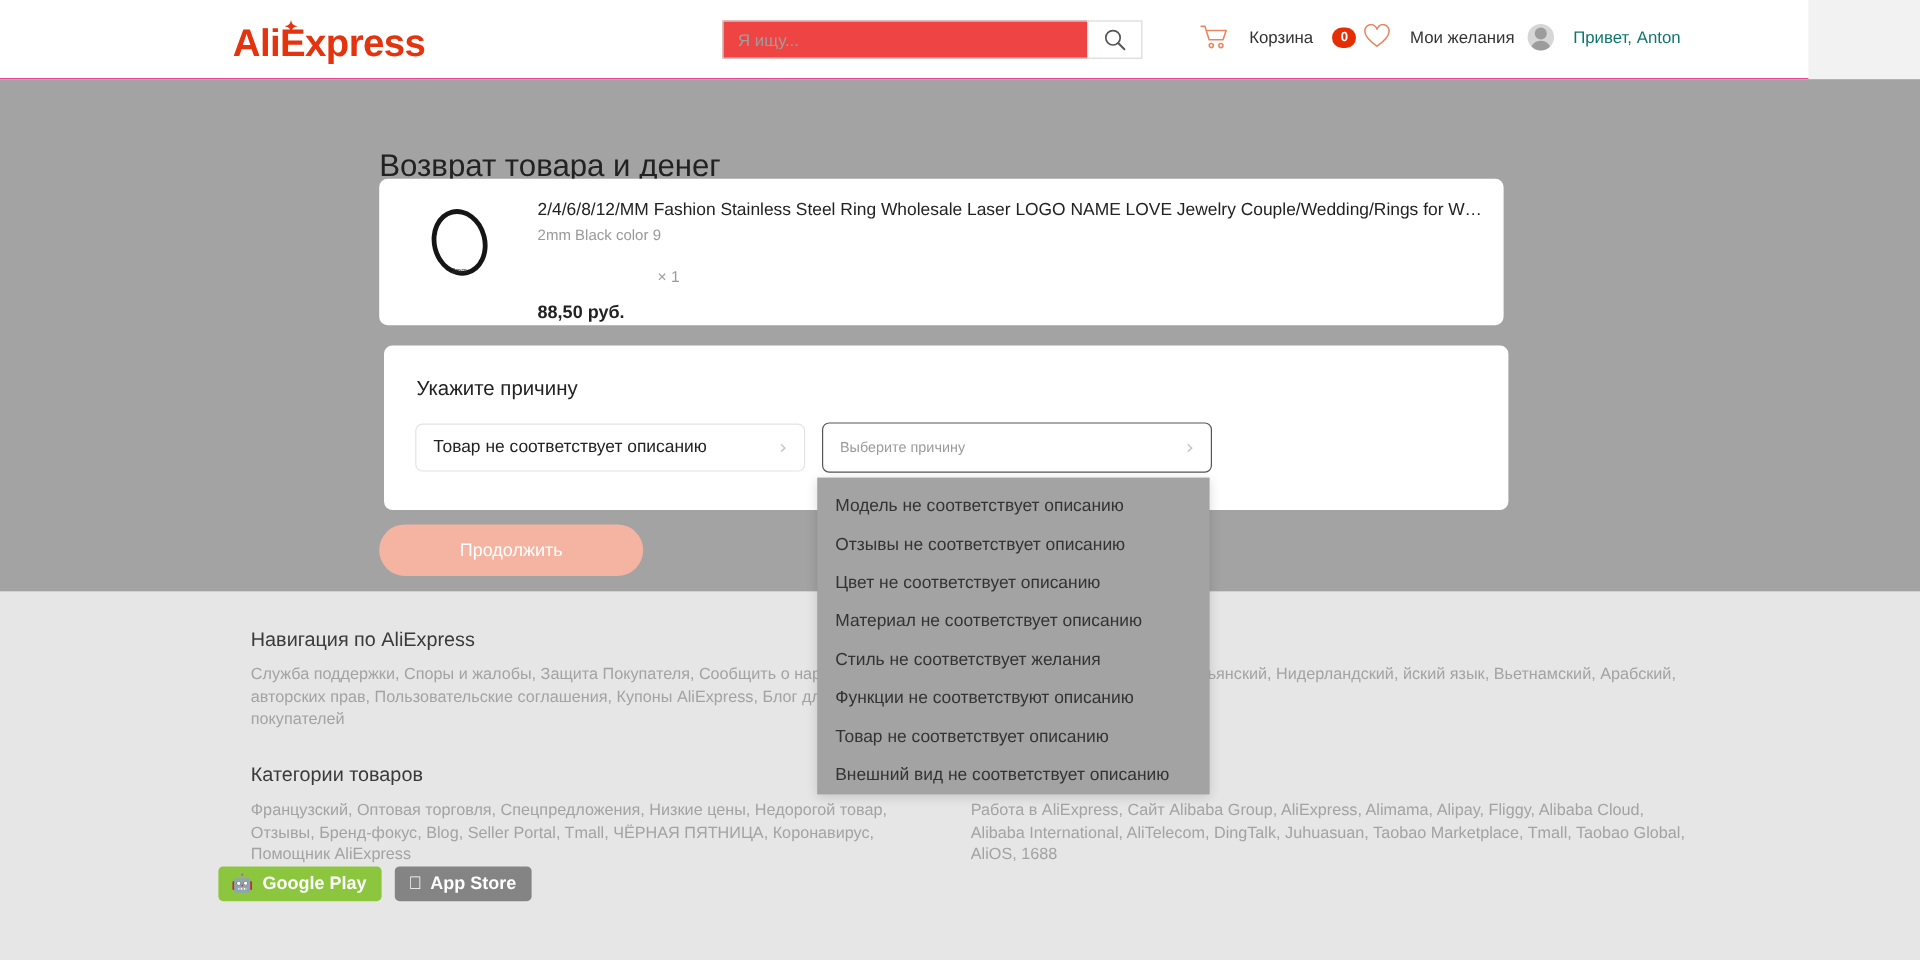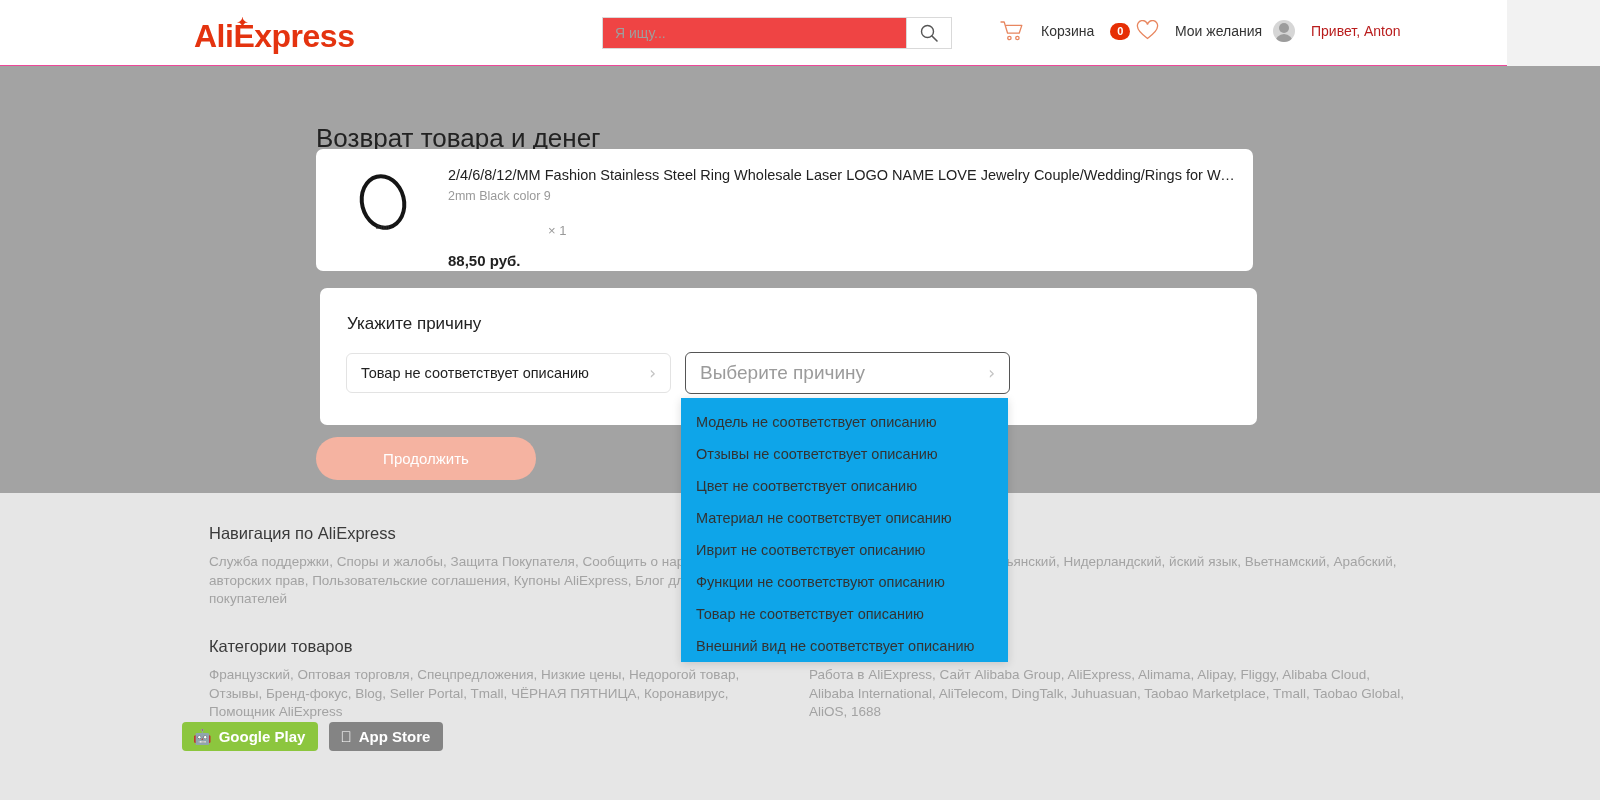--- a/index.html
+++ b/index.html
@@ -70,21 +70,21 @@
     flex: none;
   }
   .avatar:before {
     content: ""; position: absolute; left: 6px; top: 3px;
     width: 10px; height: 10px; border-radius: 50%; background: #9c9c9c;
   }
   .avatar:after {
     content: ""; position: absolute; left: 2px; top: 14px;
     width: 18px; height: 14px; border-radius: 9px 9px 0 0; background: #9c9c9c;
   }
-  .greeting { color: #b91c1c; font-size: 14px; }
+  .greeting { color: #0f766e; font-size: 14px; }
 
   
   .main { position: absolute; top: 66px; left: 0; width: 1600px; height: 427px; background: #a3a3a3; }
   .page-title {
     position: absolute; left: 316px; top: 40px;
     font-size: 26px; color: #222; font-weight: normal;
   }
   .card {
     position: absolute; background: #fff; border-radius: 7px;
   }
@@ -135,41 +135,41 @@
   }
   .select-1 {
     left: 26px; top: 65px; width: 325px;
     border: 1px solid #e3e3e3;
   }
   .select-1 .sel-text { font-size: 14.5px; color: #222; }
   .select-2 {
     left: 365px; top: 64px; width: 325px;
     border: 1px solid #555; height: 42px;
   }
-  .select-2 .sel-text { font-size: 19px; color: #9b9b9b; }
+  .select-2 .sel-text { font-size: 12px; color: #9b9b9b; }
   .sel-text { flex: 1; white-space: nowrap; overflow: hidden; text-overflow: ellipsis; }
   .chev {
     color: #c4c4c4; font-size: 17px; line-height: 1;
     font-family: "DejaVu Sans", sans-serif;
   }
 
   .btn-continue {
     position: absolute; left: 316px; top: 371px;
     width: 220px; height: 43px;
     background: #f5b3a1; color: #ffffff;
     border: none; border-radius: 22px;
     font-size: 15px; font-family: "Liberation Sans", sans-serif;
     cursor: default;
   }
 
   
   .dropdown {
     position: absolute; left: 681px; top: 398px;
     width: 327px; height: 264px;
-    background: #0ea5e9; z-index: 40;
+    background: #a3a3a3; z-index: 40;
     box-shadow: 0 2px 9px rgba(0,0,0,0.14);
   }
   .dd-item {
     height: 32px; line-height: 32px;
     padding: 0 0 0 15px;
     font-size: 14.5px; color: #333;
     white-space: nowrap; cursor: pointer;
   }
   .dd-item:first-child { margin-top: 8px; }
 
@@ -275,21 +275,21 @@
     </div>
 
     <button class="btn-continue">Продолжить</button>
   </div>
 
   <div class="dropdown" id="dropdown">
       <div class="dd-item">Модель не соответствует описанию</div>
       <div class="dd-item">Отзывы не соответствует описанию</div>
       <div class="dd-item">Цвет не соответствует описанию</div>
       <div class="dd-item">Материал не соответствует описанию</div>
-      <div class="dd-item">Иврит не соответствует описанию</div>
+      <div class="dd-item">Стиль не соответствует желания</div>
       <div class="dd-item">Функции не соответствуют описанию</div>
       <div class="dd-item">Товар не соответствует описанию</div>
       <div class="dd-item">Внешний вид не соответствует описанию</div>
     </div>
 
   <div class="footer">
     <div class="f-col f-col-1">
       <div class="f-head">Навигация по AliExpress</div>
       <div class="f-text">Служба поддержки, Споры и жалобы, Защита Покупателя, Сообщить о нарушении авторских прав, Пользовательские соглашения, Купоны AliExpress, Блог для покупателей</div>
     </div>

